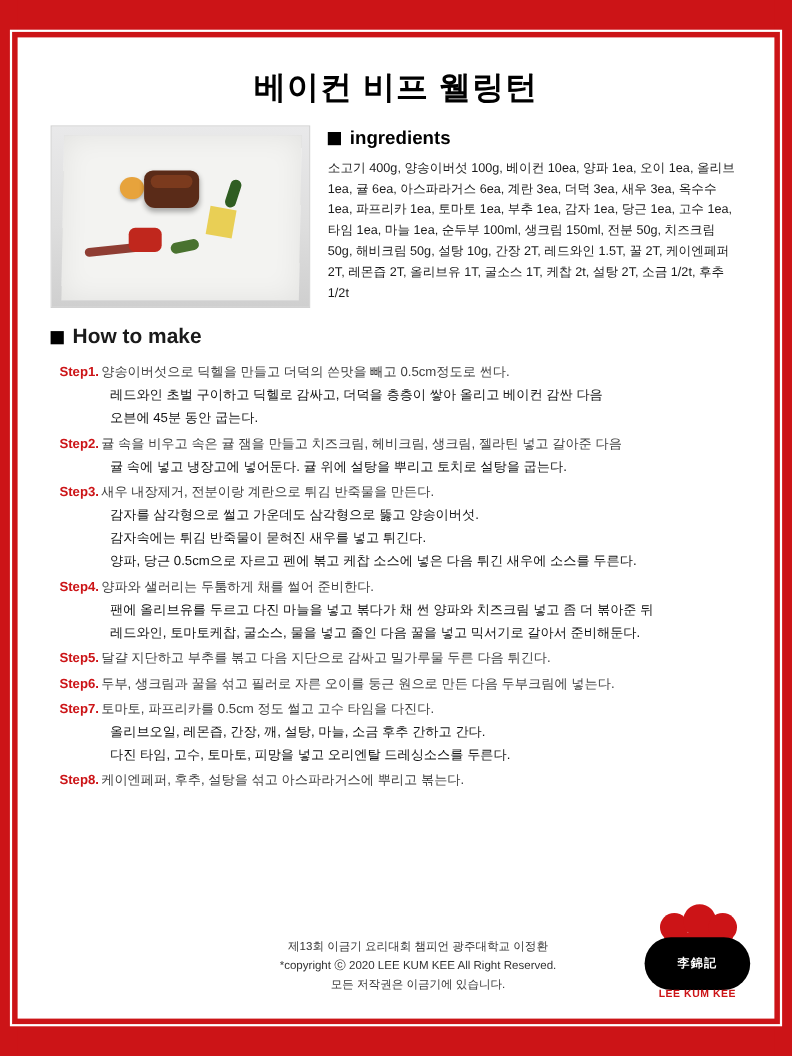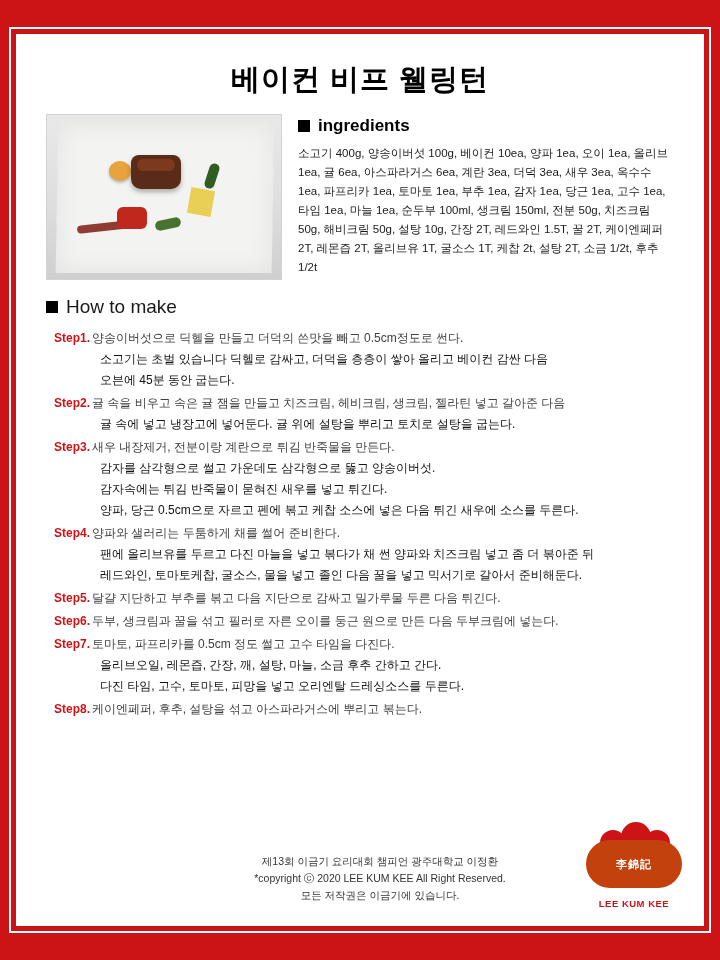--- a/index.html
+++ b/index.html
@@ -183,21 +183,21 @@
     line-height: 19px;
     color: #1a1a1a;
   }
 
   
   .howto-head {
     display: flex;
     align-items: center;
     gap: 8px;
     font-size: 19px;
-    font-weight: normal;
+    font-weight: bold;
     margin: 16px 0 10px 0;
   }
 
   .steps {
     margin-top: 2px;
   }
   .step {
     margin-bottom: 2px;
   }
   .step-row {
@@ -247,24 +247,24 @@
   .logo {
     position: absolute;
     right: 14px;
     bottom: -4px;
     width: 112px;
     height: 90px;
   }
   .logo-oval {
     position: absolute;
     left: 8px;
-    top: 22px;
+    top: 34px;
     width: 96px;
     height: 48px;
-    background: #c2410c;
+    background: #000000;
     border-radius: 24px;
     display: flex;
     align-items: center;
     justify-content: center;
   }
   .logo-oval-text {
     color: #fff;
     font-size: 11px;
     font-weight: bold;
     letter-spacing: 1px;
@@ -348,21 +348,21 @@
     <span>How to make</span>
   </div>
 
   <div class="steps">
 
     <div class="step">
       <div class="step-row">
         <div class="step-label">Step1.</div>
         <div class="step-text">양송이버섯으로  딕헬을 만들고 더덕의 쓴맛을 빼고 0.5cm정도로 썬다.</div>
       </div>
-      <div class="step-cont">소고기는 초벌 있습니다 딕헬로 감싸고, 더덕을 층층이 쌓아 올리고 베이컨 감싼 다음</div>
+      <div class="step-cont">레드와인 초벌 구이하고 딕헬로 감싸고, 더덕을 층층이 쌓아 올리고 베이컨 감싼 다음</div>
       <div class="step-cont">오븐에 45분 동안 굽는다.</div>
     </div>
 
     <div class="step">
       <div class="step-row">
         <div class="step-label">Step2.</div>
         <div class="step-text">귤 속을 비우고 속은 귤 잼을 만들고 치즈크림, 헤비크림, 생크림, 젤라틴 넣고 갈아준 다음</div>
       </div>
       <div class="step-cont">귤 속에 넣고 냉장고에 넣어둔다. 귤 위에 설탕을 뿌리고 토치로 설탕을 굽는다.</div>
     </div>

